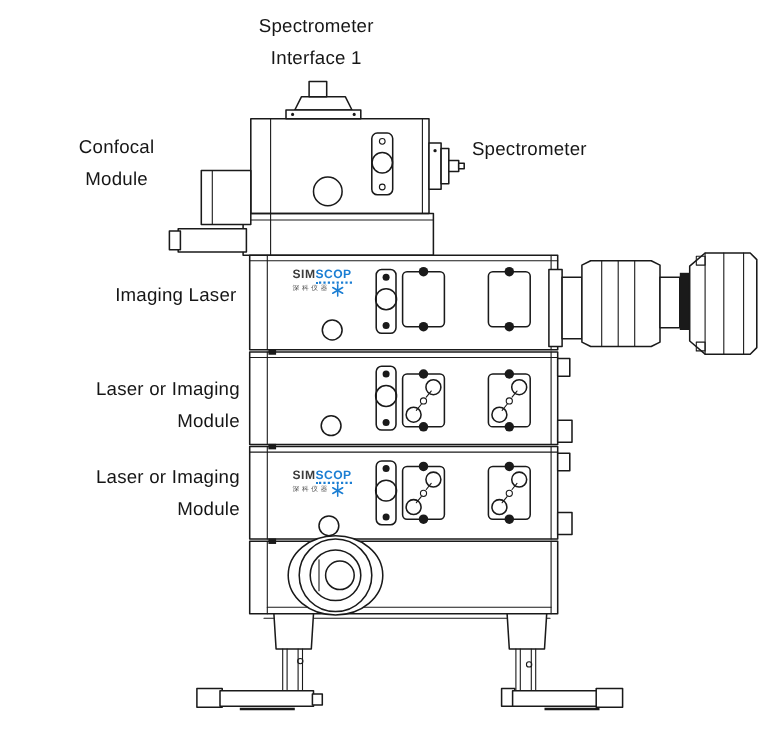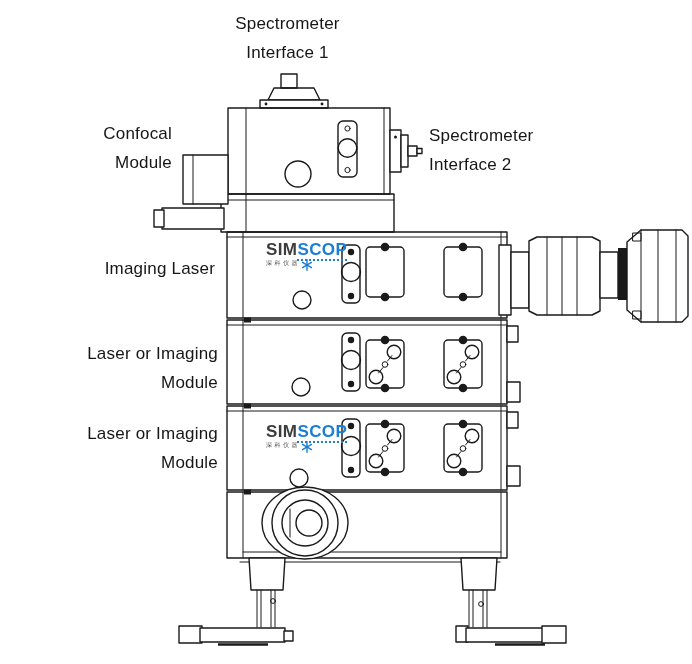--- a/index.html
+++ b/index.html
@@ -23,21 +23,21 @@
   
   .label{
     position:absolute;font-size:17px;line-height:29px;color:#161616;
     letter-spacing:.2px;white-space:nowrap;
   }
   .t-center{text-align:center;}
   .t-right{text-align:right;}
   .t-left{text-align:left;}
   
   .logo{position:absolute;width:64px;}
-  .logo-name{font-size:17px;font-weight:bold;letter-spacing:.4px;line-height:14px;color:var(--brand-dark);}
+  .logo-name{font-size:11px;font-weight:bold;letter-spacing:.4px;line-height:14px;color:var(--brand-dark);}
   .logo-name .suffix{color:var(--accent);border-bottom:2px dotted var(--accent);padding-bottom:0px;}
   .logo-sub{display:flex;align-items:flex-start;margin-top:2px;}
   .logo-cn{font-size:6px;letter-spacing:2.5px;color:#4a4a4a;line-height:8px;}
   .logo-star{margin-left:1px;margin-top:-2px;}
 </style>
 </head>
 <body>
 
 <div id="stage">
 
@@ -234,28 +234,27 @@
     <rect class="lnw" x="542" y="626" width="24" height="17"></rect>
     <line class="thick" x1="495" y1="644.5" x2="545" y2="644.5" stroke="#1a1a1a"></line>
   </g>
 </svg>
 
 <div class="label t-center" style="left:180px;top:9px;width:215px;">
   <div>Spectrometer</div>
   <div>Interface 1</div>
 </div>
 
-<div class="label t-right" style="left:40px;top:119px;width:132px;">
+<div class="label t-right" style="left:40px;top:119px;width:132px;text-align:center;">
   <div>Confocal</div>
   <div>Module</div>
 </div>
 
 <div class="label t-left" style="left:429px;top:121px;width:200px;">
   <div>Spectrometer</div>
-  <div>Interface 2</div>
 </div>
 
 <div class="label t-right" style="left:28px;top:254px;width:187px;">
   <div>Imaging Laser</div>
 </div>
 
 <div class="label t-right" style="left:20px;top:339px;width:198px;">
   <div>Laser or Imaging</div>
   <div>Module</div>
 </div>

